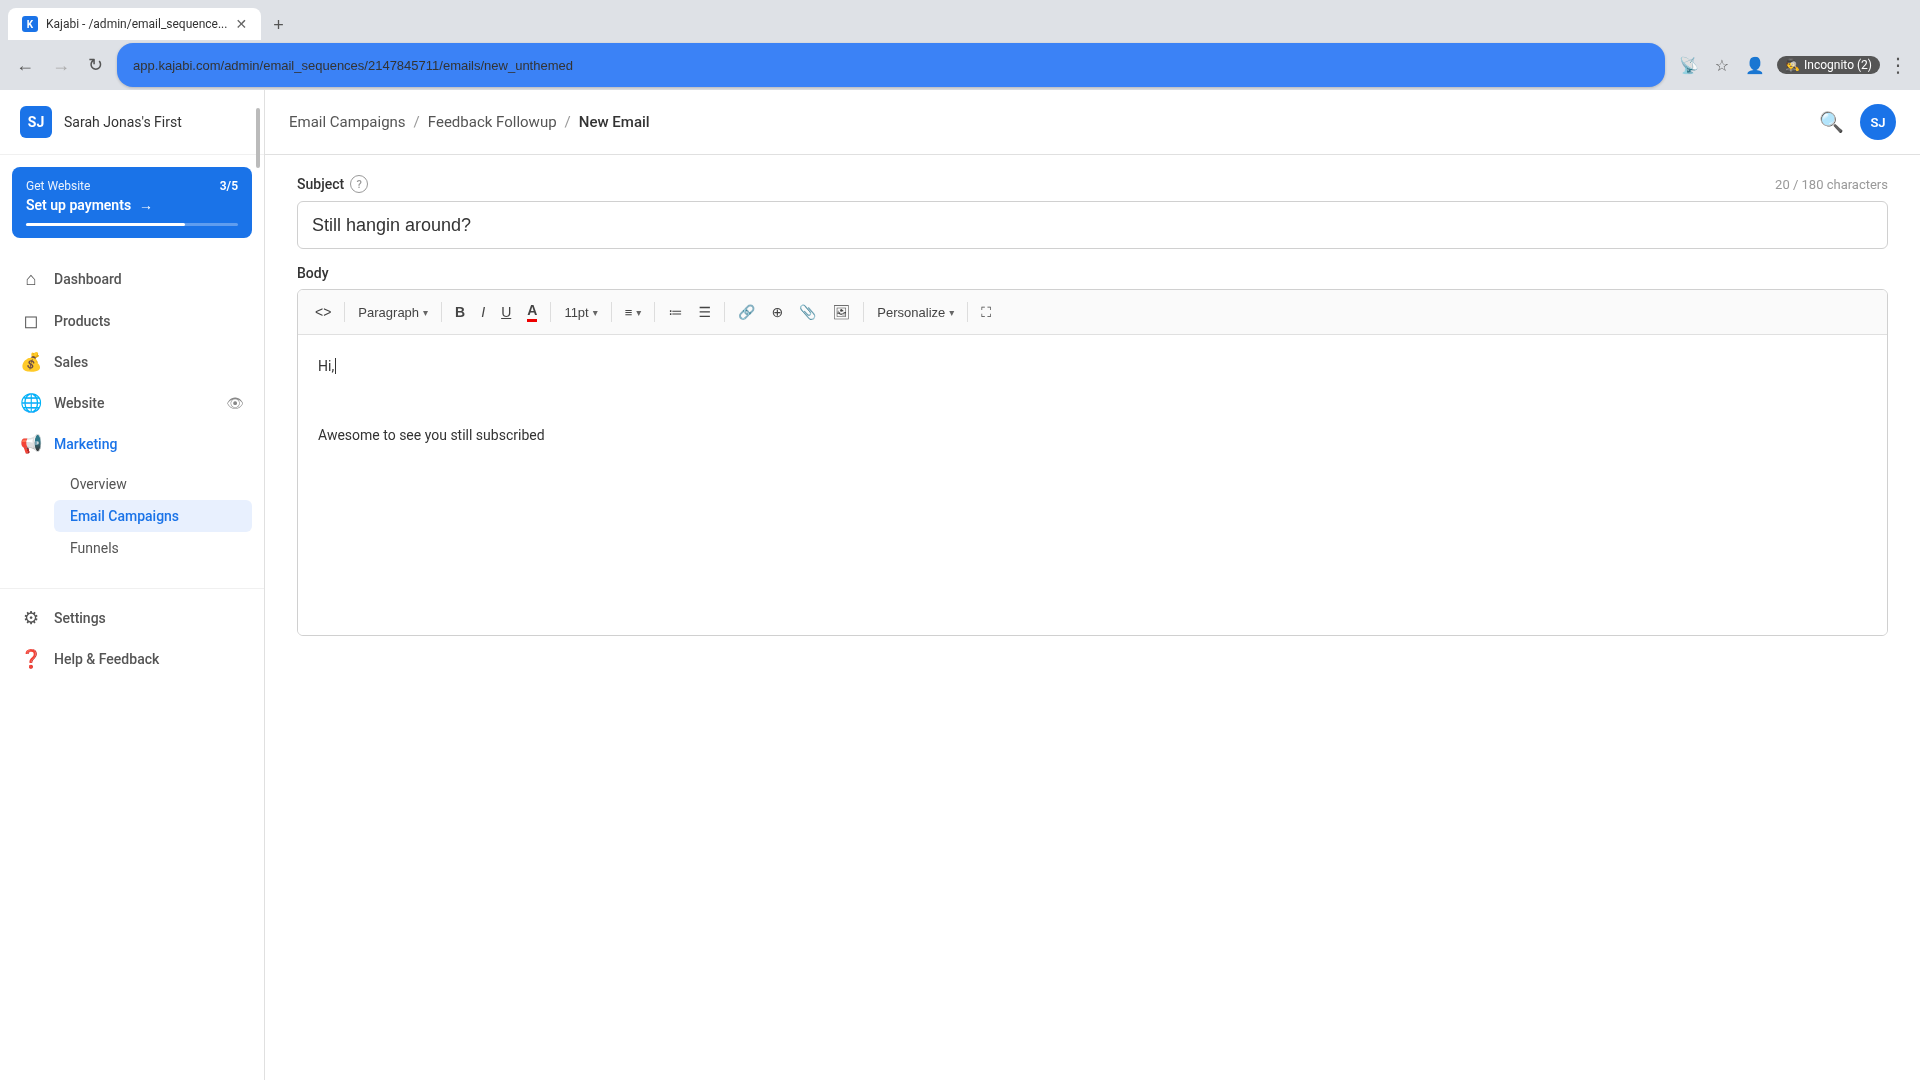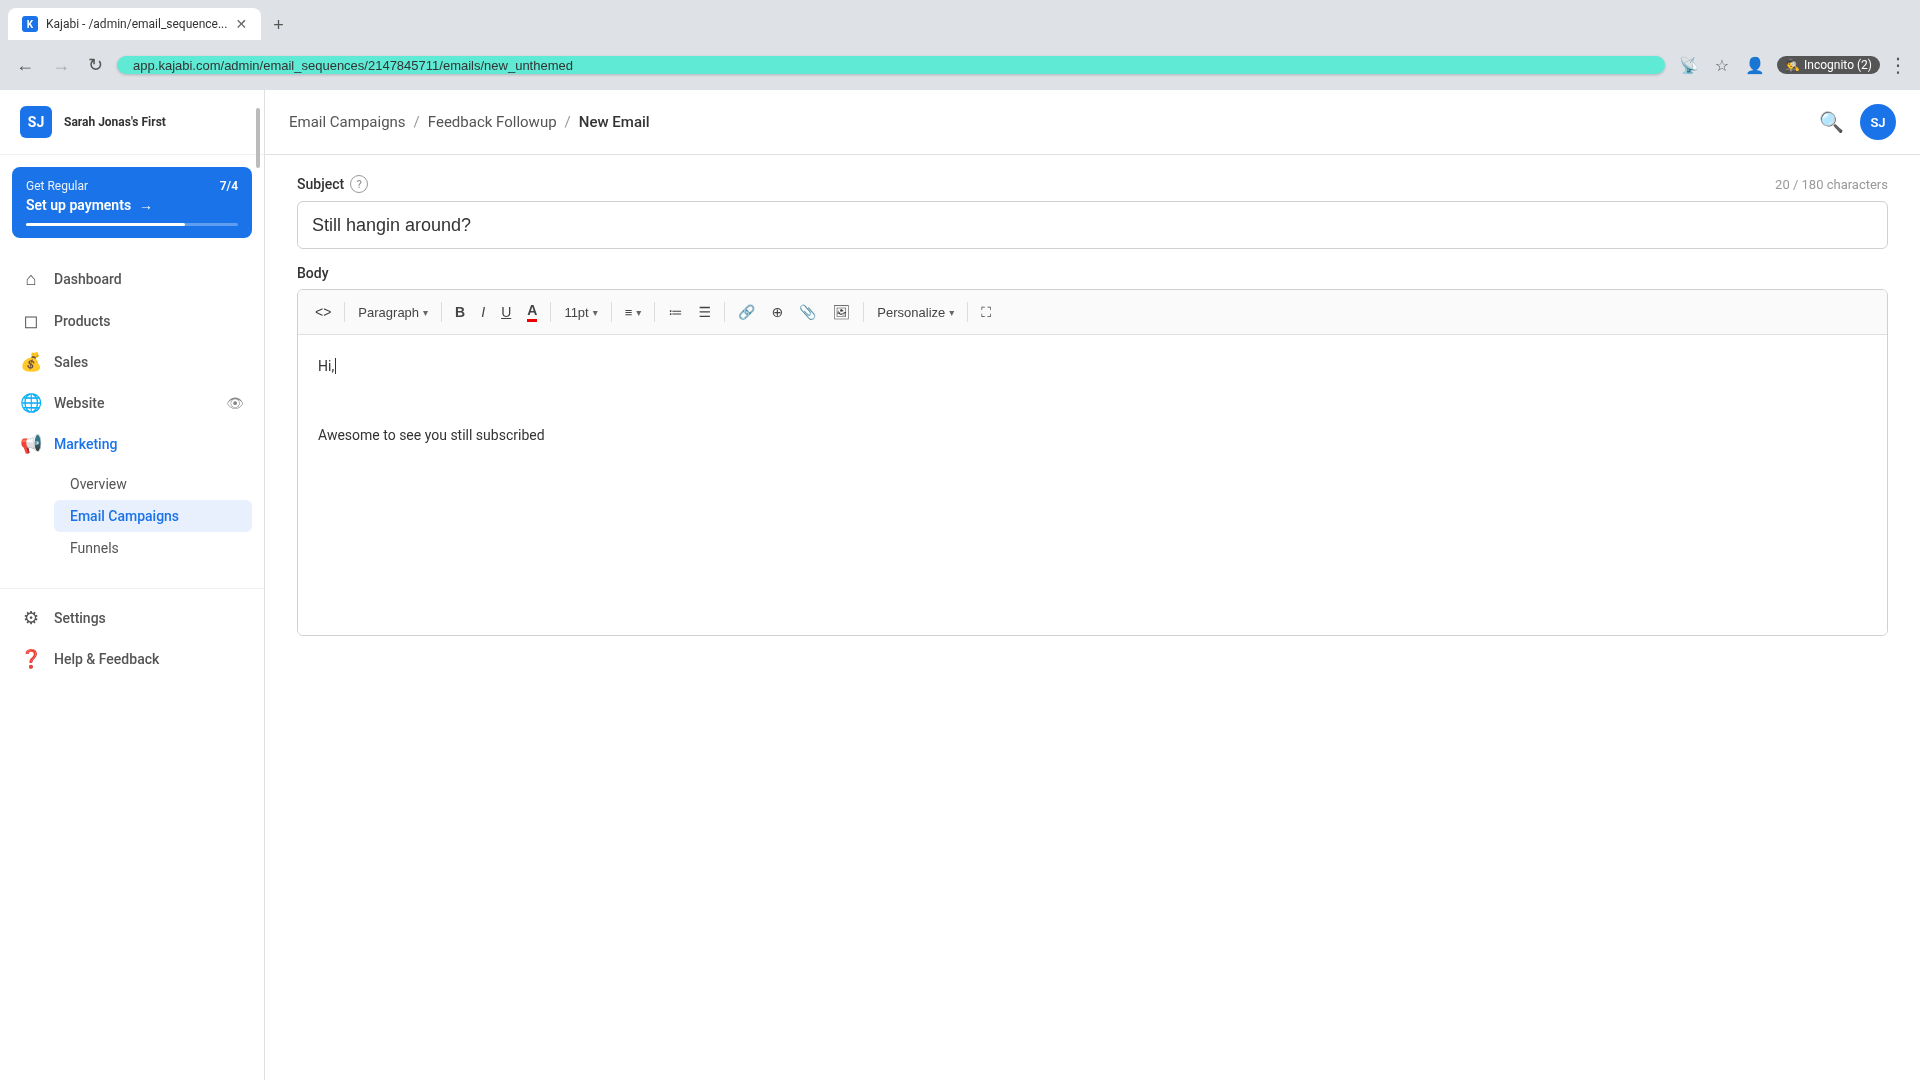--- a/index.html
+++ b/index.html
@@ -9,34 +9,34 @@
     .browser-chrome { background: #dee1e6; height: 90px; flex-shrink: 0; }
     .browser-tabs { display: flex; align-items: flex-end; padding: 8px 0 0 8px; height: 40px; }
     .browser-tab { background: #fff; border-radius: 8px 8px 0 0; padding: 6px 14px; font-size: 13px; color: #333; display: flex; align-items: center; gap: 8px; min-width: 200px; height: 32px; }
     .browser-tab .favicon { width: 16px; height: 16px; background: #1a73e8; border-radius: 3px; display: flex; align-items: center; justify-content: center; color: white; font-size: 10px; font-weight: bold; }
     .browser-tab .tab-title { font-size: 12px; flex: 1; overflow: hidden; white-space: nowrap; text-overflow: ellipsis; }
     .browser-tab .close-tab { font-size: 14px; color: #666; cursor: pointer; }
     .new-tab-btn { background: none; border: none; font-size: 18px; color: #555; cursor: pointer; padding: 4px 8px; margin-left: 4px; }
     .browser-toolbar { height: 50px; display: flex; align-items: center; padding: 0 12px; gap: 10px; background: #dee1e6; }
     .nav-btn { background: none; border: none; font-size: 18px; color: #555; cursor: pointer; padding: 4px; border-radius: 4px; }
     .nav-btn:disabled { color: #aaa; }
-    .address-bar { flex: 1; height: 18px; border: none; border-radius: 16px; background: #5eead4; padding: 0 16px; font-size: 13px; color: #333; outline: none; box-shadow: 0 1px 3px rgba(0,0,0,0.2); }
+    .address-bar { flex: 1; height: 44px; border: none; border-radius: 16px; background: #3b82f6; padding: 0 16px; font-size: 13px; color: #333; outline: none; box-shadow: 0 1px 3px rgba(0,0,0,0.2); }
     .browser-actions { display: flex; gap: 8px; align-items: center; }
     .browser-action-btn { background: none; border: none; font-size: 16px; color: #555; cursor: pointer; padding: 4px; }
     .incognito-badge { background: #555; color: #fff; border-radius: 12px; padding: 2px 8px; font-size: 12px; display: flex; align-items: center; gap: 4px; }
     .menu-btn { background: none; border: none; font-size: 20px; color: #555; cursor: pointer; }
 
     
     .app-container { display: flex; flex: 1; overflow: hidden; }
 
     
     .sidebar { width: 265px; background: #fff; border-right: 1px solid #e0e0e0; display: flex; flex-direction: column; overflow: hidden; position: relative; flex-shrink: 0; }
     .sidebar-header { padding: 16px 20px; display: flex; align-items: center; gap: 12px; border-bottom: 1px solid #f0f0f0; }
     .sidebar-logo { width: 32px; height: 32px; background: #1a73e8; border-radius: 6px; display: flex; align-items: center; justify-content: center; color: white; font-size: 14px; font-weight: bold; }
-    .sidebar-brand { font-size: 12px; font-weight: 700; color: #333; }
+    .sidebar-brand { font-size: 14px; font-weight: 400; color: #333; }
 
     .setup-banner { margin: 12px; background: #1a73e8; border-radius: 8px; padding: 12px 14px; color: white; cursor: pointer; }
     .setup-banner-top { display: flex; justify-content: space-between; align-items: center; margin-bottom: 4px; }
     .setup-banner-label { font-size: 12px; opacity: 0.9; }
     .setup-banner-count { font-size: 12px; font-weight: 600; }
     .setup-banner-title { font-size: 14px; font-weight: 600; display: flex; align-items: center; gap: 8px; }
     .setup-progress { height: 3px; background: rgba(255,255,255,0.3); border-radius: 2px; margin-top: 10px; }
     .setup-progress-fill { height: 100%; background: white; border-radius: 2px; width: 75%; }
 
     .sidebar-nav { flex: 1; overflow-y: auto; padding: 8px 0; }
@@ -133,22 +133,22 @@
 
     <div class="sidebar-header">
       <div class="sidebar-logo">
         <span>SJ</span>
       </div>
       <span class="sidebar-brand">Sarah Jonas's First</span>
     </div>
 
     <div class="setup-banner">
       <div class="setup-banner-top">
-        <span class="setup-banner-label">Get Regular</span>
-        <span class="setup-banner-count">7/4</span>
+        <span class="setup-banner-label">Get Website</span>
+        <span class="setup-banner-count">3/5</span>
       </div>
       <div class="setup-banner-title">
         <span>Set up payments</span>
         <span>→</span>
       </div>
       <div class="setup-progress">
         <div class="setup-progress-fill"></div>
       </div>
     </div>
 

